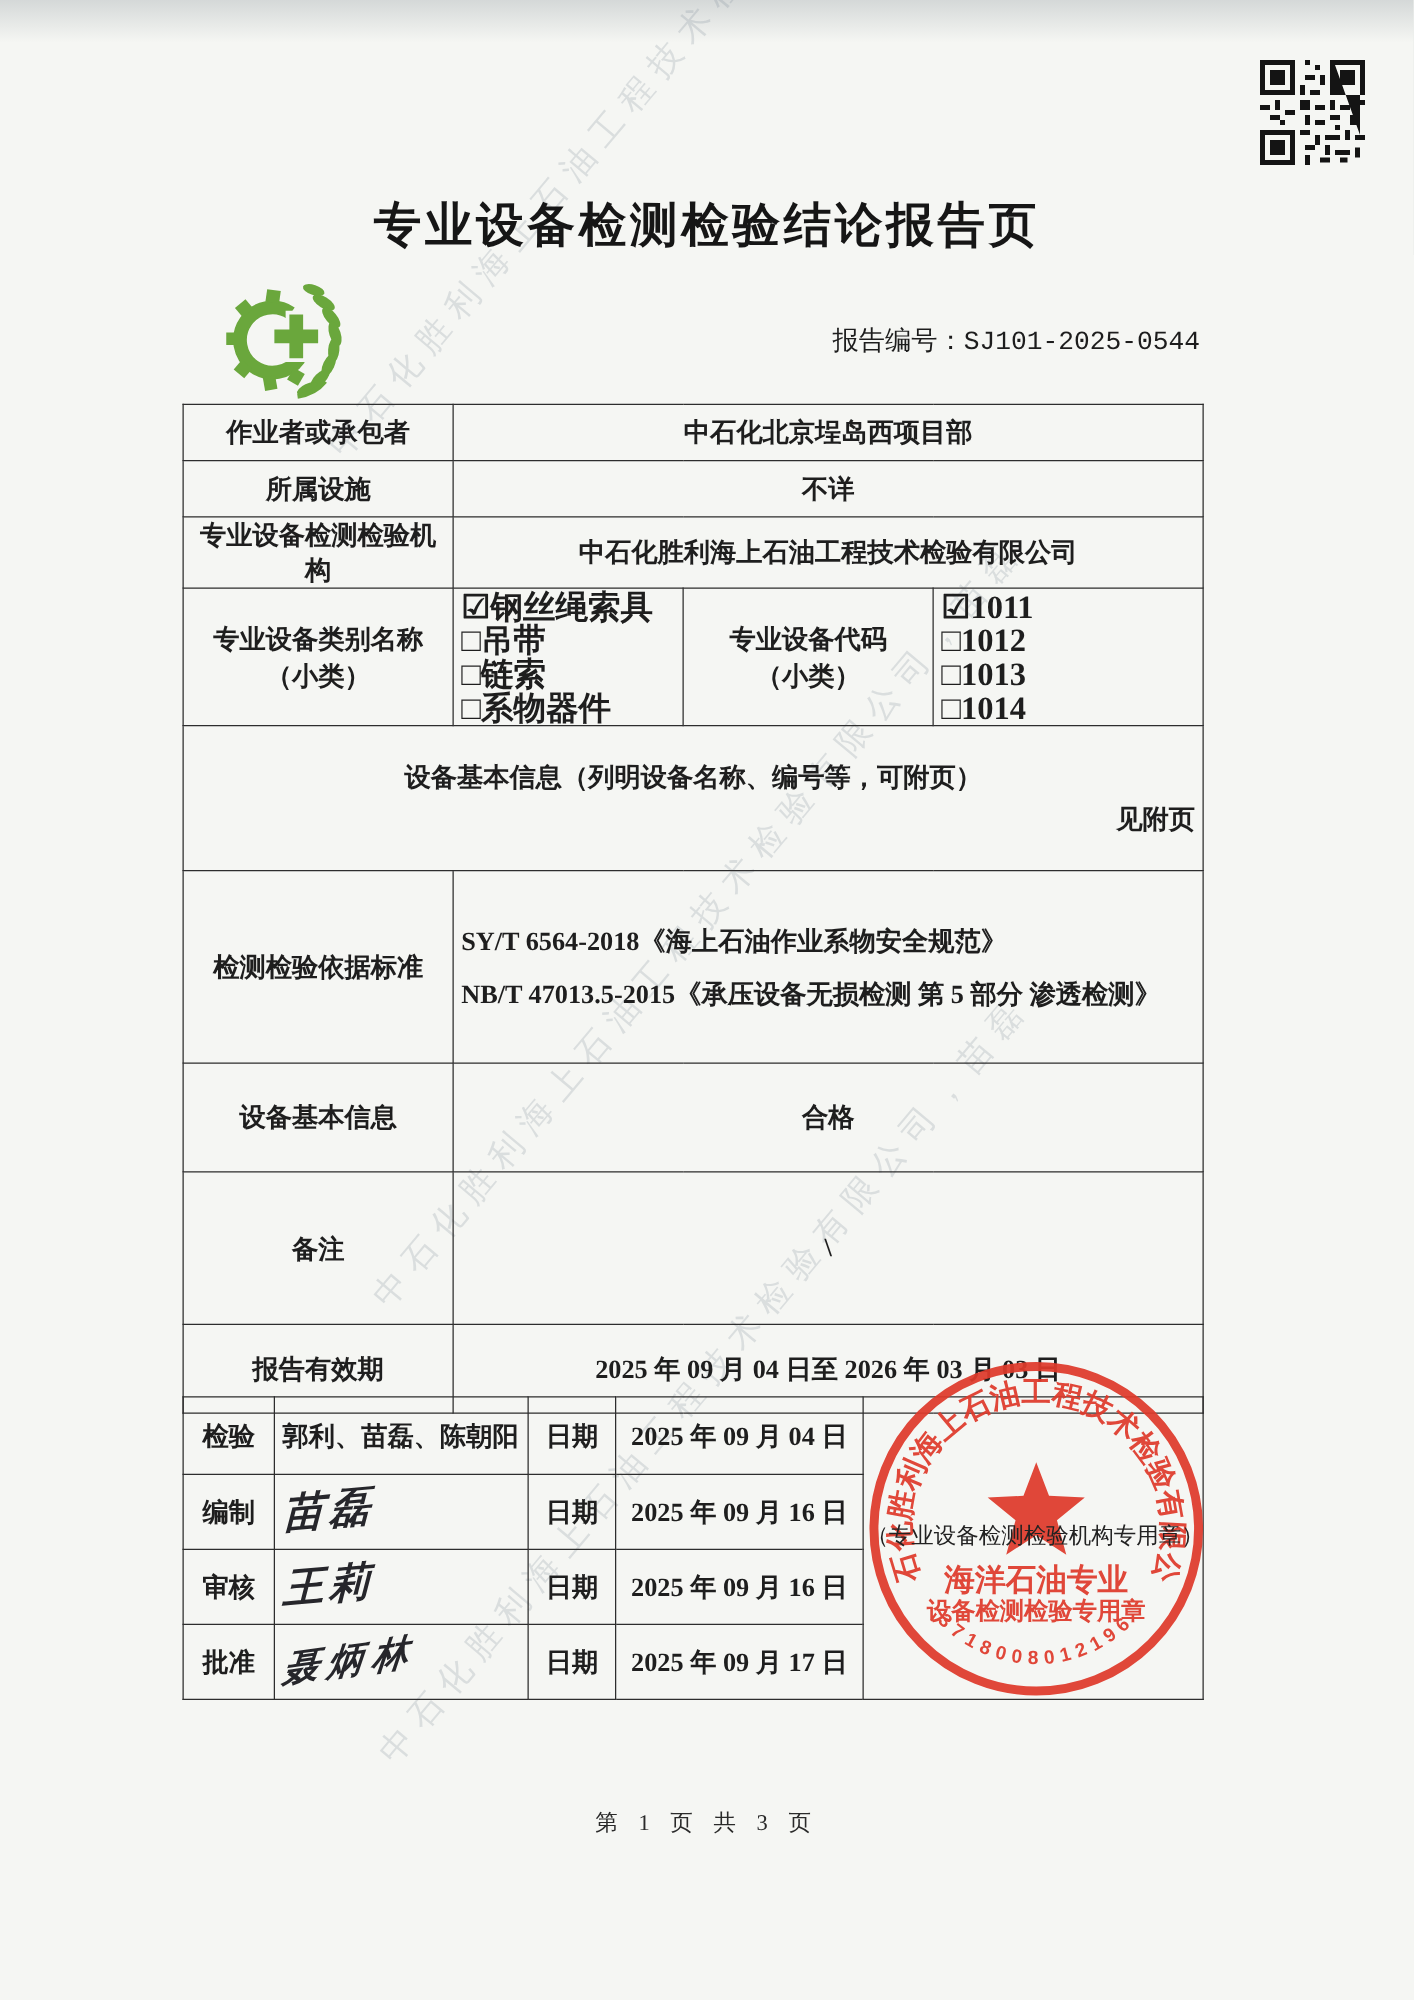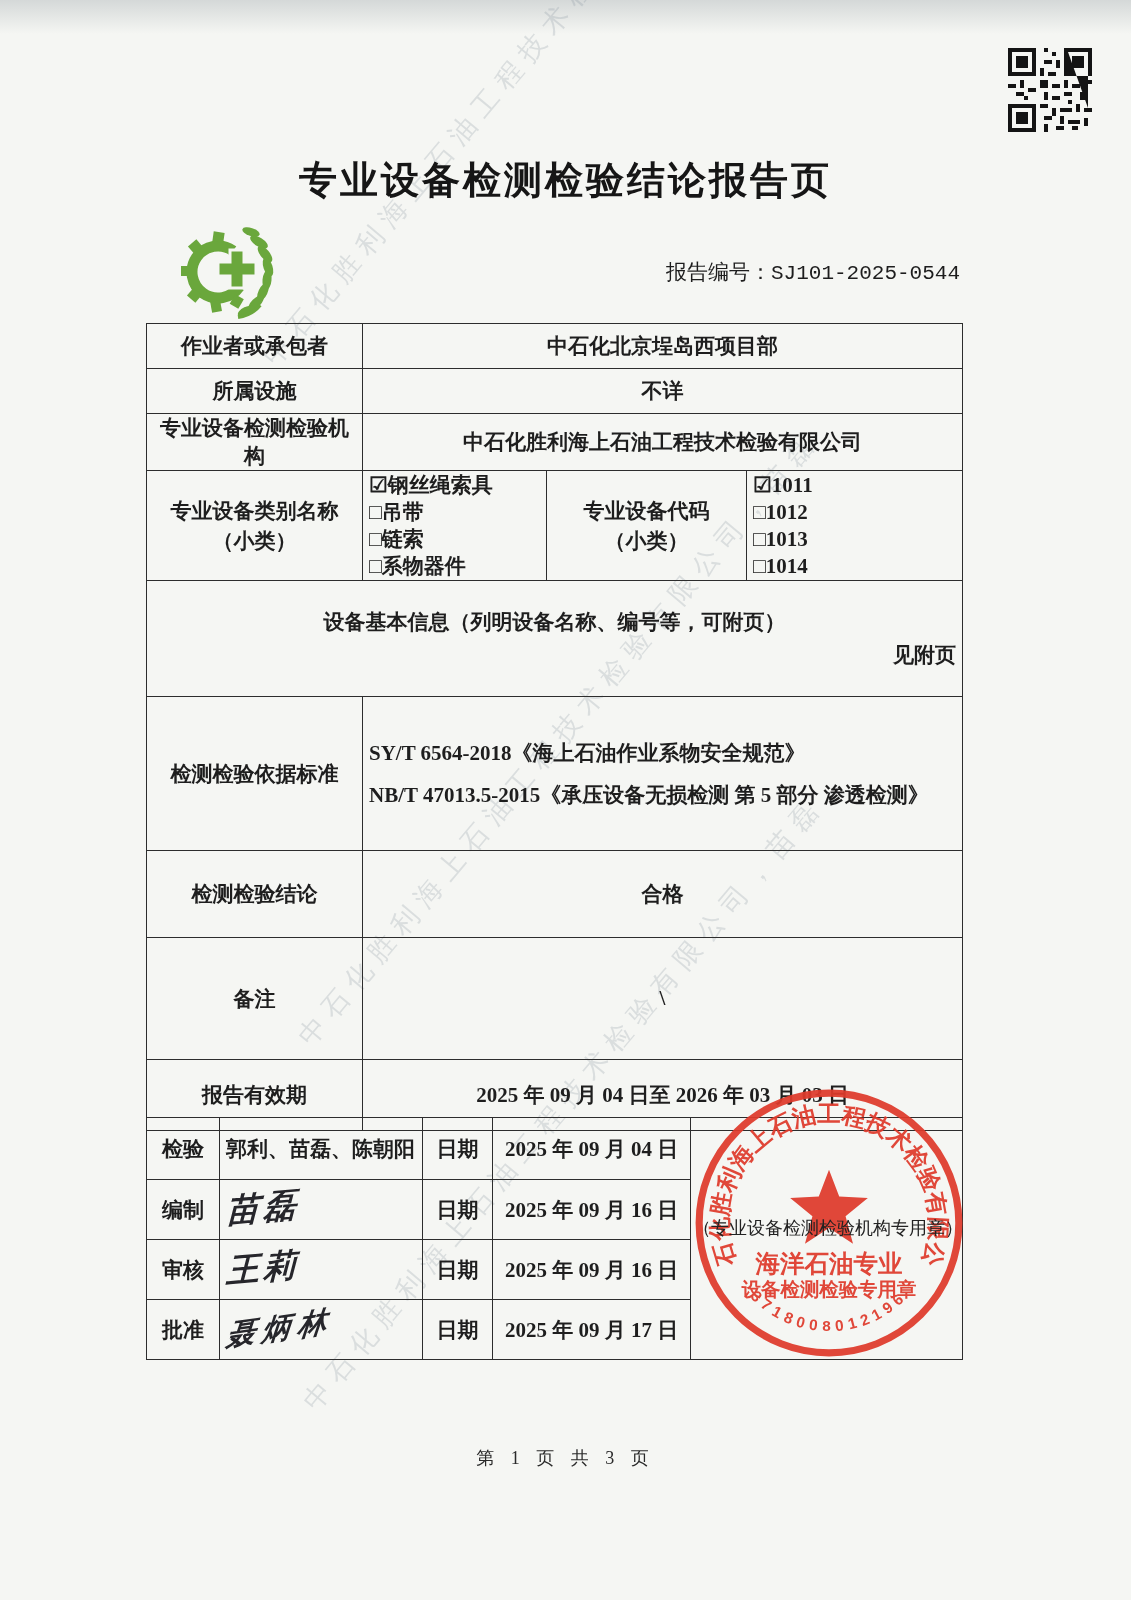--- a/index.html
+++ b/index.html
@@ -54,21 +54,21 @@
     font-size:21px;
     color:#1e1e1e;
     padding:0 6px;
     background:transparent;
     vertical-align:middle;
     font-weight:bold;
   }
   .tc{text-align:center;}
   .lbl{text-align:center;}
   .opt-list{padding:4px 2px 4px 8px;vertical-align:middle;}
-  .opt{line-height:27px;font-size:21px;}
+  .opt{line-height:27px;font-size:26px;}
   .two-line{line-height:30px;}
   .basic-cell{vertical-align:top;padding-top:6px;}
   .basic-cell .l1{text-align:center;font-size:21px;line-height:32px;}
   .basic-cell .l2{text-align:right;font-size:21px;line-height:34px;}
   .std-cell{vertical-align:middle;padding-left:20px;}
   .std-cell .line{font-size:21px;line-height:30px;}
   .std-cell .line + .line{margin-top:12px;}
   .sig-name{padding-left:10px;font-size:21px;line-height:26px;}
   .hand{
     font-family:"DejaVu Serif", serif;
@@ -232,21 +232,21 @@
       </td>
     </tr>
     <tr style="height:154px">
       <td class="lbl">检测检验依据标准</td>
       <td class="std-cell" colspan="3">
         <div class="line">SY/T 6564-2018《海上石油作业系物安全规范》</div>
         <div class="line">NB/T 47013.5-2015《承压设备无损检测 第 5 部分 渗透检测》</div>
       </td>
     </tr>
     <tr style="height:87px">
-      <td class="lbl">检测检验结论</td>
+      <td class="lbl">设备基本信息</td>
       <td class="tc" colspan="3">合格</td>
     </tr>
     <tr style="height:122px">
       <td class="lbl">备注</td>
       <td class="tc" colspan="3">\</td>
     </tr>
     <tr style="height:71px">
       <td class="lbl">报告有效期</td>
       <td class="tc" colspan="3">2025 年 09 月 04 日至 2026 年 03 月 03 日</td>
     </tr>

